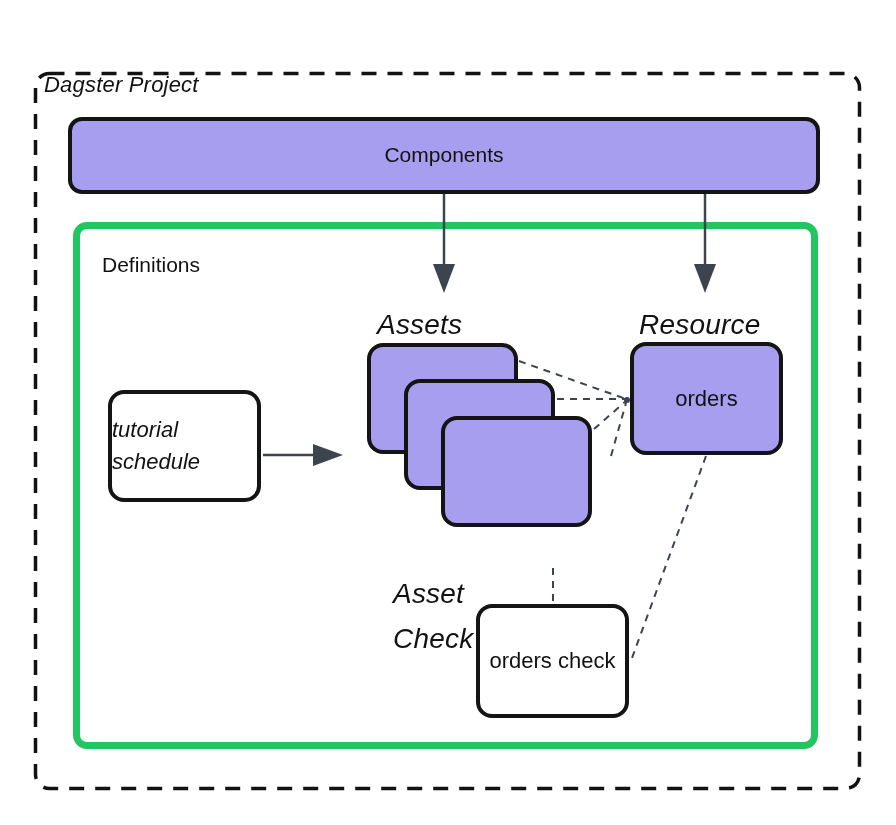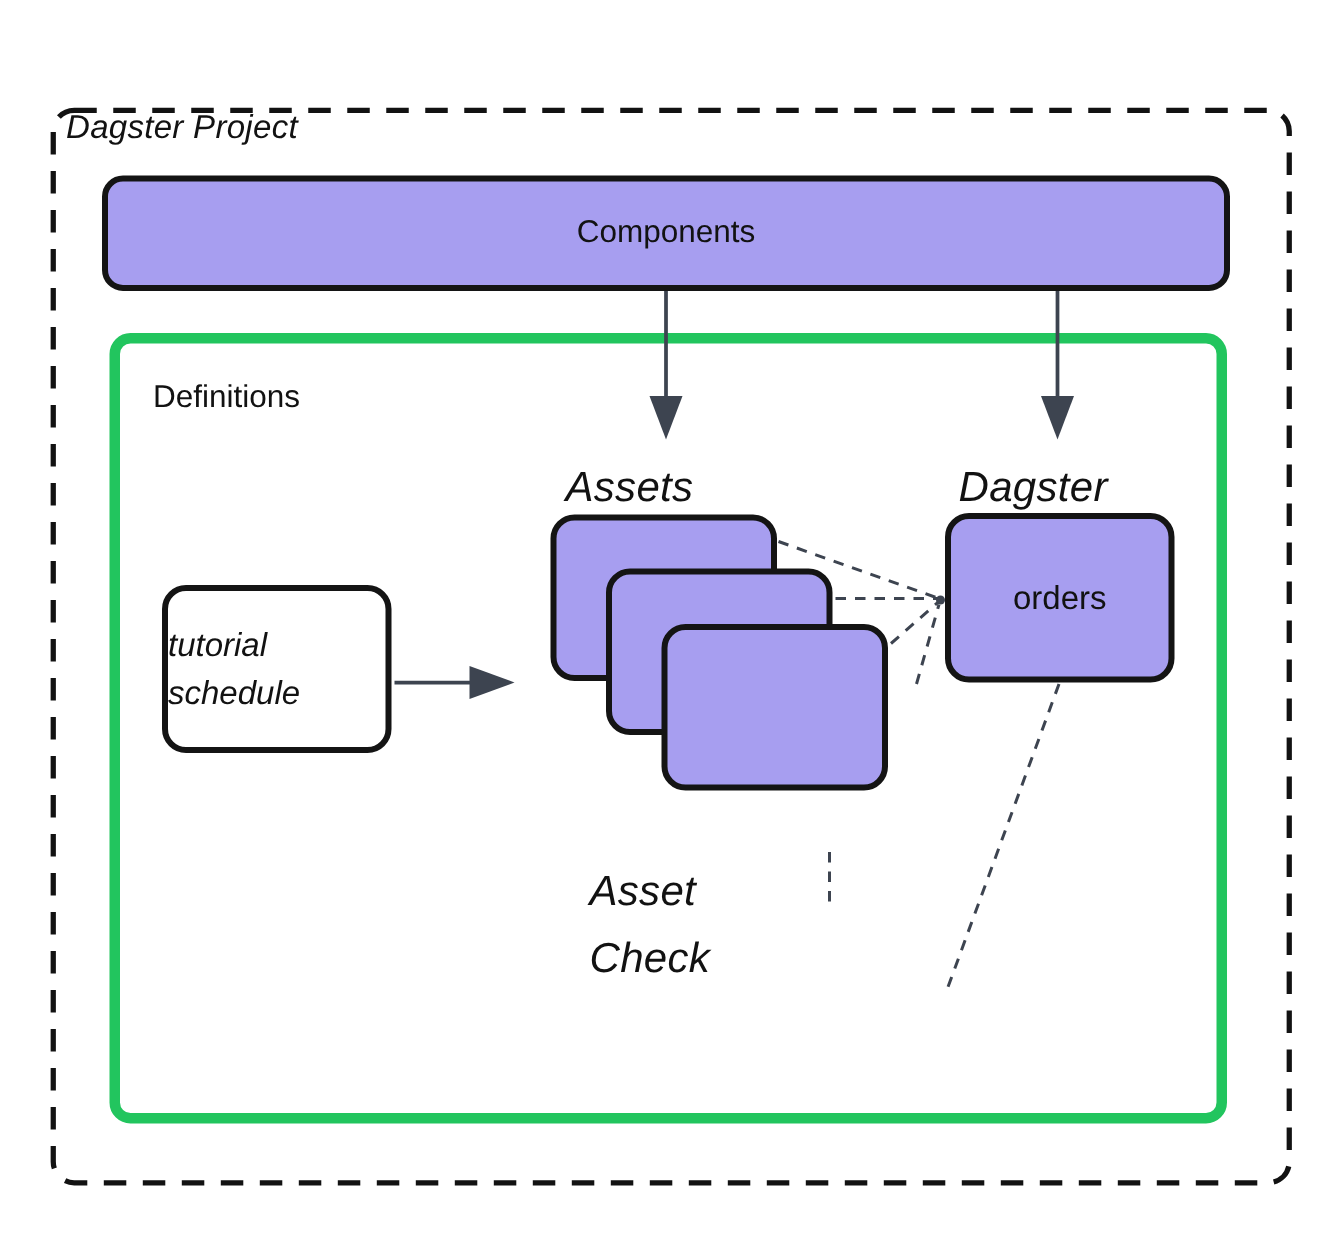--- a/index.html
+++ b/index.html
@@ -73,36 +73,39 @@
 
   <div class="node purple components-bar">
     <span>Components</span>
   </div>
 
   <div class="definitions-region">
     <div class="definitions-label">Definitions</div>
   </div>
 
   <div class="group-label lbl-assets">Assets</div>
-  <div class="group-label lbl-resource">Dagster</div>
+  <div class="group-label lbl-resource">Resource</div>
   <div class="group-label lbl-asset-check">Asset Check</div>
 
   <div class="node tutorial-schedule">
     <span>tutorial schedule</span>
   </div>
 
   <div class="node purple asset-card-1"></div>
   <div class="node purple asset-card-2"></div>
   <div class="node purple asset-card-3"></div>
 
   <div class="node purple duckdb">
     <span>orders</span>
   </div>
 
 
+  <div class="node orders-check">
+    <span>orders check</span>
+  </div>
 
   <svg class="overlay" viewBox="0 0 896 825">
 
     <rect class="outer-dashed" x="35.5" y="73.5" width="824" height="715" rx="14"></rect>
 
     <line class="solid-line" x1="444" y1="194" x2="444" y2="266"></line>
     <polygon class="arrow-head" points="433,264 455,264 444,293"></polygon>
 
     <line class="solid-line" x1="705" y1="194" x2="705" y2="266"></line>
     <polygon class="arrow-head" points="694,264 716,264 705,293"></polygon>

